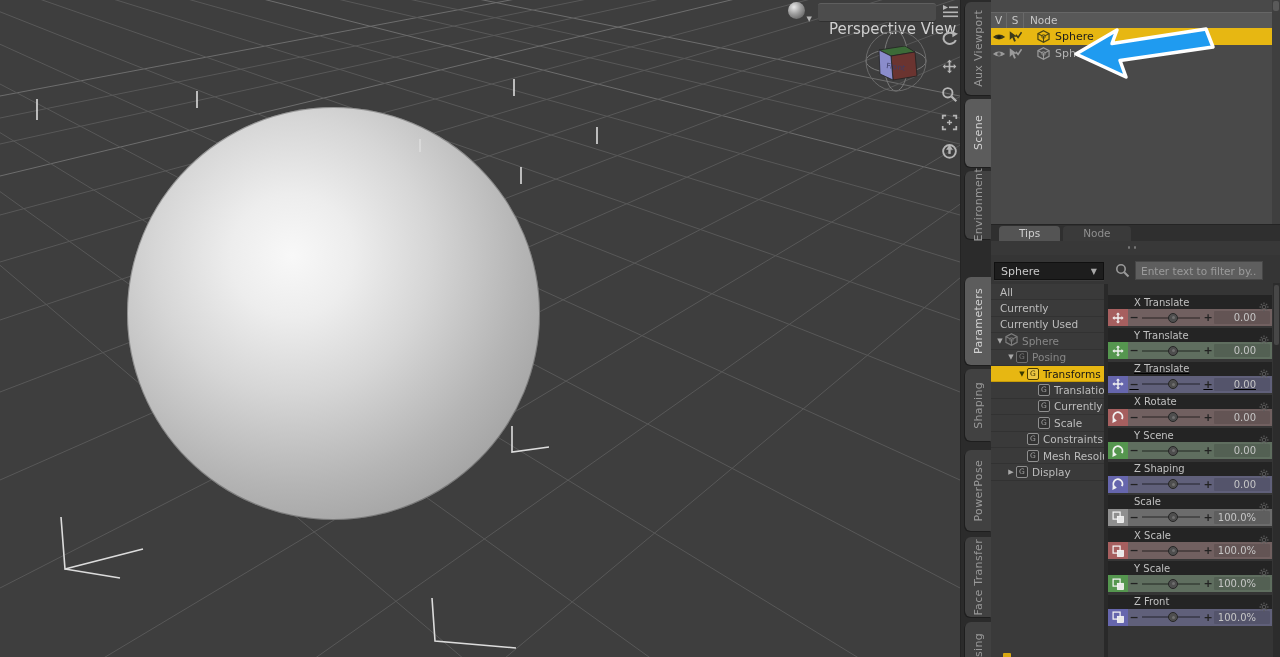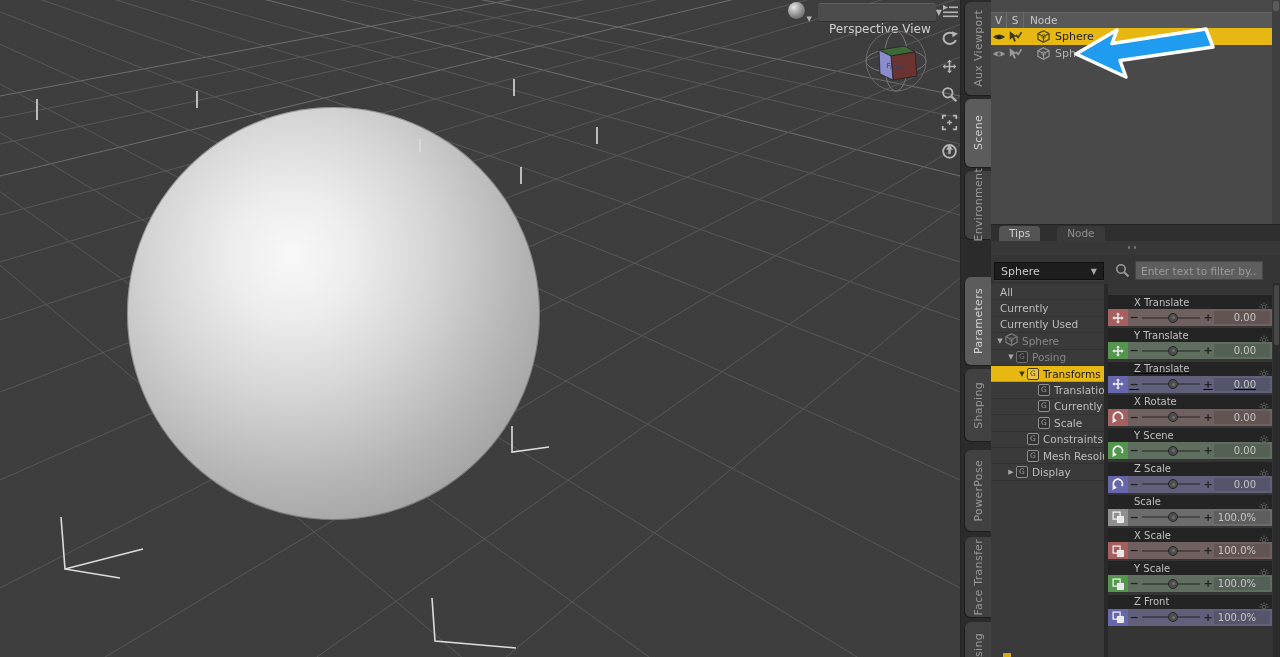--- a/index.html
+++ b/index.html
@@ -11,21 +11,21 @@
   .sphere{position:absolute;left:127px;top:107px;width:413px;height:413px;border-radius:50%;
     background:radial-gradient(circle at 40% 36%, #f8f8f8 0%, #ededed 17%, #d6d6d6 38%, #b5b5b5 63%, #9d9d9d 84%, #8f8f8f 100%);
     box-shadow:0 0 0 1px rgba(40,40,40,.35) inset;}
   .vp-topbar{position:absolute;left:0;top:0;width:960px;height:24px;}
   .shade-btn{position:absolute;left:788px;top:2px;width:24px;height:21px;}
   .shade-ball{position:absolute;left:0;top:0;width:17px;height:17px;border-radius:50%;
     background:radial-gradient(circle at 35% 30%, #e8e8e8, #9a9a9a 45%, #4a4a4a 100%);}
   .shade-caret{position:absolute;right:0;bottom:0;font-size:7px;color:#b5b5b5;}
   .view-dd{position:absolute;left:818px;top:3px;width:118px;height:19px;background:#4c4c4c;border-radius:3px;
     border-top:1px solid #5f5f5f;border-bottom:1px solid #303030;display:flex;align-items:center;gap:5px;padding:0 6px;box-sizing:border-box;}
-  .view-dd .lbl{font-size:12px;color:#cfcfcf;white-space:nowrap;flex:1;margin-top:32px;}
+  .view-dd .lbl{font-size:15px;color:#cfcfcf;white-space:nowrap;flex:1;margin-top:32px;}
   .view-dd .caret{font-size:8px;color:#b5b5b5;}
   .menu-btn{position:absolute;width:20px;height:17px;}
   .vp-menu{left:941px;top:4px;}
   .viewcube{position:absolute;left:863px;top:28px;width:66px;height:66px;}
   .vp-tools{position:absolute;left:938px;top:26px;width:22px;}
   .vp-tool{width:22px;height:24px;margin-bottom:4px;display:flex;align-items:center;justify-content:center;}
 
   
   .tabstrip{position:absolute;left:960px;top:0;width:30px;height:657px;background:#2b2b2b;border-left:1px solid #242424;}
   .vtab{position:absolute;right:0;width:26px;background:#414141;border-radius:6px 0 0 6px;
@@ -42,21 +42,21 @@
   .sc-col-s{width:16px;text-align:center;border-right:1px solid #6a6a6a;}
   .sc-col-node{padding-left:6px;flex:1;}
   .scene-rows{position:absolute;left:0;top:28px;width:281px;}
   .scene-row{height:17px;display:flex;align-items:center;font-size:11px;color:#b3b3b3;}
   .scene-row.selected{background:#e7b712;color:#1d1d1d;}
   .scene-row .cell-icon{width:16px;display:flex;justify-content:center;}
   .scene-row .node-icon{margin-left:14px;margin-right:5px;display:flex;}
   .scene-scroll{position:absolute;right:0;top:0;width:8px;height:236px;background:#3f3f3f;}
   .scene-scroll .knob{position:absolute;left:1px;top:1px;width:6px;height:10px;background:#5a5a5a;border-radius:2px;}
   .scene-tabsbar{position:absolute;left:0;top:224px;width:289px;height:17px;background:#2f2f2f;border-top:1px solid #242424;display:flex;align-items:flex-end;padding-left:8px;box-sizing:border-box;}
-  .mini-tab{height:15px;line-height:15px;padding:0 10px;font-size:10.5px;color:#8f8f8f;background:#3a3a3a;border-radius:4px 4px 0 0;margin-right:17px;}
+  .mini-tab{height:15px;line-height:15px;padding:0 20px;font-size:10.5px;color:#8f8f8f;background:#3a3a3a;border-radius:4px 4px 0 0;margin-right:3px;}
   .mini-tab.active{background:#545454;color:#cfcfcf;}
 
   
   .splitter{position:absolute;left:991px;top:241px;width:289px;height:14px;background:#383838;border-bottom:1px solid #2c2c2c;}
   .splitter .dots{position:absolute;left:135px;top:5px;width:12px;height:3px;
     background:radial-gradient(circle,#777 1px,transparent 1.4px) 0 0/6px 3px repeat-x;}
 
   
   .params-panel{position:absolute;left:991px;top:255px;width:289px;height:402px;background:#353535;}
   .node-dd{position:absolute;left:3px;top:7px;width:110px;height:18px;background:#1d1d1d;border:1px solid #101010;
@@ -584,21 +584,21 @@
             <div class="sl-minus">−</div>
             <div class="sl-track">
               <div class="sl-thumb"></div>
             </div>
             <div class="sl-plus">+</div>
             <div class="sl-val">0.00</div>
           </div>
         </div>
         <div class="slider-block" style="top: 166.5px;">
           <div class="sl-head">
-            <span class="lbl">Z Scale</span>
+            <span class="lbl">Z Shaping</span>
             <span class="sl-gear"><span style="display: inline-flex;">
                 <svg width="10" height="10" viewBox="0 0 12 12">
                   <circle cx="6" cy="6" r="2.2" fill="none" stroke="#5c5c5c" stroke-width="1.2"></circle>
                   <g stroke="#5c5c5c" stroke-width="1.4">
                     <line x1="6" y1="0.5" x2="6" y2="2.5"></line>
                     <line x1="6" y1="9.5" x2="6" y2="11.5"></line>
                     <line x1="0.5" y1="6" x2="2.5" y2="6"></line>
                     <line x1="9.5" y1="6" x2="11.5" y2="6"></line>
                     <line x1="2.2" y1="2.2" x2="3.6" y2="3.6"></line>
                     <line x1="8.4" y1="8.4" x2="9.8" y2="9.8"></line>

